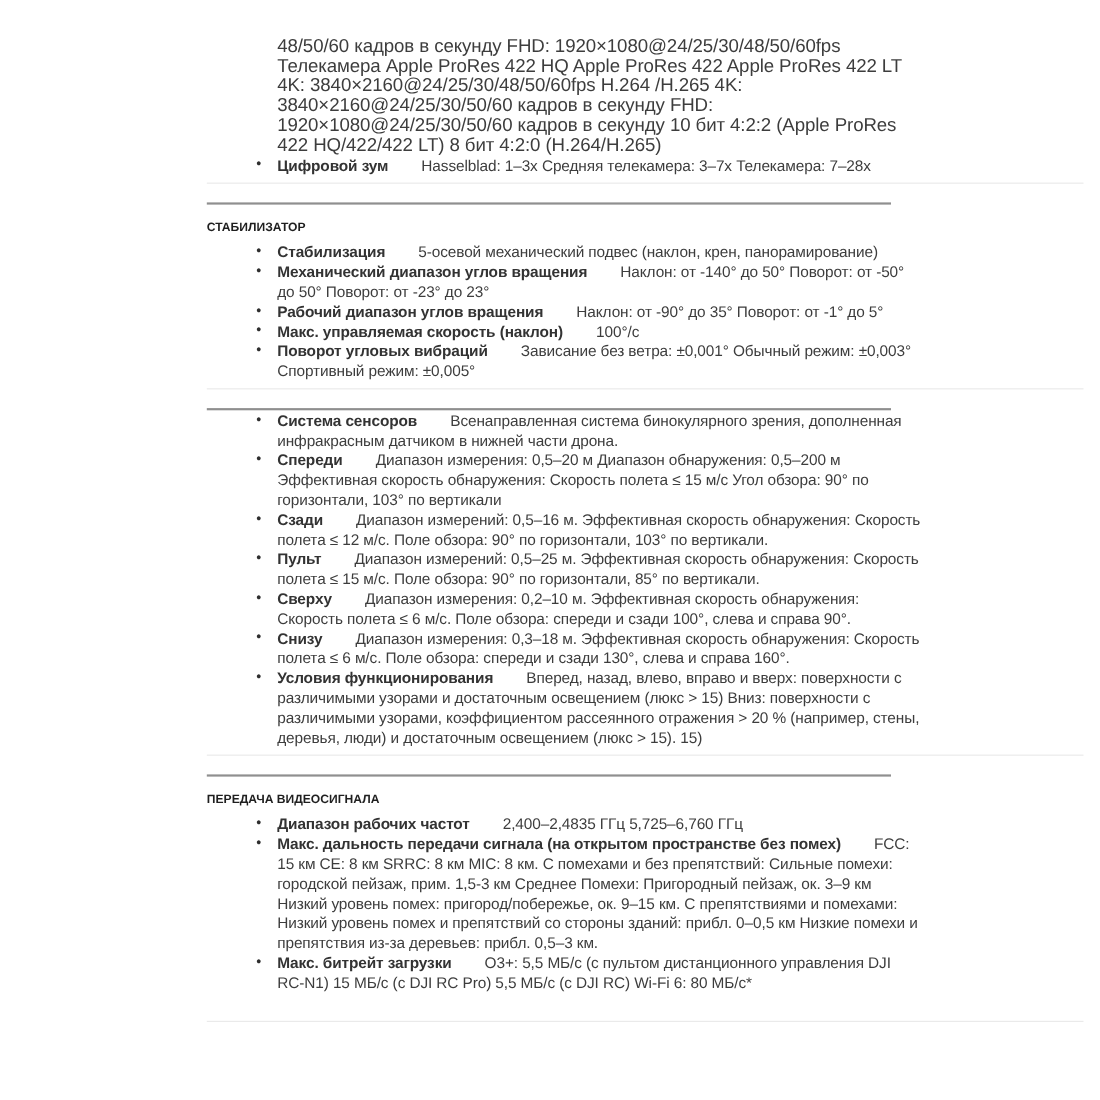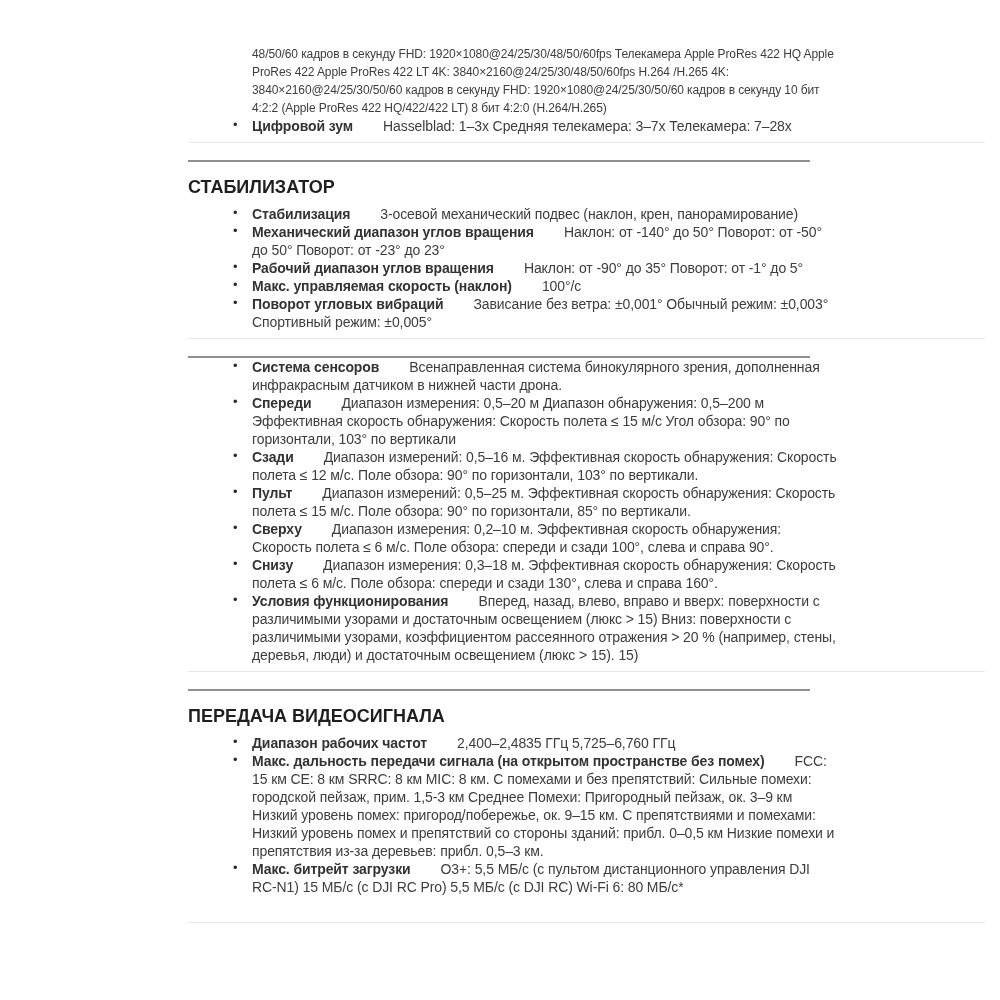--- a/index.html
+++ b/index.html
@@ -16,23 +16,23 @@
     -webkit-font-smoothing: antialiased;
   }
   .page {
     box-sizing: border-box;
     width: 1000px;
     height: 1000px;
     padding: 33px 15px 0 188px;
   }
   
   .continuation {
-    margin: 12px 0 0 64px;
+    margin: 0 0 0 64px;
     width: 586px;
-    font-size: 12px;
+    font-size: 17px;
     line-height: 18px;
     letter-spacing: -0.1px;
   }
   
   .item {
     position: relative;
     box-sizing: content-box;
     padding-left: 64px;
     width: 586px;
     font-size: 14px;
@@ -61,39 +61,39 @@
     margin-top: 7px;
   }
   
   .sep-dark {
     height: 2px;
     background: #8f8f8f;
     width: 622px;
     margin-top: 17px;
   }
   h2.section-title {
-    font-size: 18px;
+    font-size: 11px;
     font-weight: bold;
     color: #1f1f1f;
     margin: 15px 0 7px 0;
     letter-spacing: 0;
   }
   .sep-bottom { margin-top: 26px; }
 </style>
 </head>
 <body>
 
 <div class="page">
   <p class="continuation">48/50/60 кадров в секунду FHD: 1920×1080@24/25/30/48/50/60fps Телекамера Apple ProRes 422 HQ Apple ProRes 422 Apple ProRes 422 LT 4K: 3840×2160@24/25/30/48/50/60fps H.264 /H.265 4K: 3840×2160@24/25/30/50/60 кадров в секунду FHD: 1920×1080@24/25/30/50/60 кадров в секунду 10 бит 4:2:2 (Apple ProRes 422 HQ/422/422 LT) 8 бит 4:2:0 (H.264/H.265)</p>
   <div id="sections">
       <div class="item"><span class="lbl">Цифровой зум</span><span class="val">Hasselblad: 1–3x Средняя телекамера: 3–7x Телекамера: 7–28x</span></div>
       <div class="sep-light"></div>
       <div class="sep-dark"></div>
       <h2 class="section-title">СТАБИЛИЗАТОР</h2>
-      <div class="item"><span class="lbl">Стабилизация</span><span class="val">3-осевой механический подвес (наклон, крен, панорамирование)</span></div>
+      <div class="item"><span class="lbl">Стабилизация</span><span class="val">5-осевой механический подвес (наклон, крен, панорамирование)</span></div>
       <div class="item"><span class="lbl">Механический диапазон углов вращения</span><span class="val">Наклон: от -140° до 50° Поворот: от -50° до 50° Поворот: от -23° до 23°</span></div>
       <div class="item"><span class="lbl">Рабочий диапазон углов вращения</span><span class="val">Наклон: от -90° до 35° Поворот: от -1° до 5°</span></div>
       <div class="item"><span class="lbl">Макс. управляемая скорость (наклон)</span><span class="val">100°/с</span></div>
       <div class="item"><span class="lbl">Поворот угловых вибраций</span><span class="val">Зависание без ветра: ±0,001° Обычный режим: ±0,003° Спортивный режим: ±0,005°</span></div>
       <div class="sep-light"></div>
       <div class="sep-dark"></div>
       <div class="item"><span class="lbl">Система сенсоров</span><span class="val">Всенаправленная система бинокулярного зрения, дополненная инфракрасным датчиком в нижней части дрона.</span></div>
       <div class="item"><span class="lbl">Спереди</span><span class="val">Диапазон измерения: 0,5–20 м Диапазон обнаружения: 0,5–200 м Эффективная скорость обнаружения: Скорость полета ≤ 15 м/с Угол обзора: 90° по горизонтали, 103° по вертикали</span></div>
       <div class="item"><span class="lbl">Сзади</span><span class="val">Диапазон измерений: 0,5–16 м. Эффективная скорость обнаружения: Скорость полета ≤ 12 м/с. Поле обзора: 90° по горизонтали, 103° по вертикали.</span></div>
       <div class="item"><span class="lbl">Пульт</span><span class="val">Диапазон измерений: 0,5–25 м. Эффективная скорость обнаружения: Скорость полета ≤ 15 м/с. Поле обзора: 90° по горизонтали, 85° по вертикали.</span></div>

